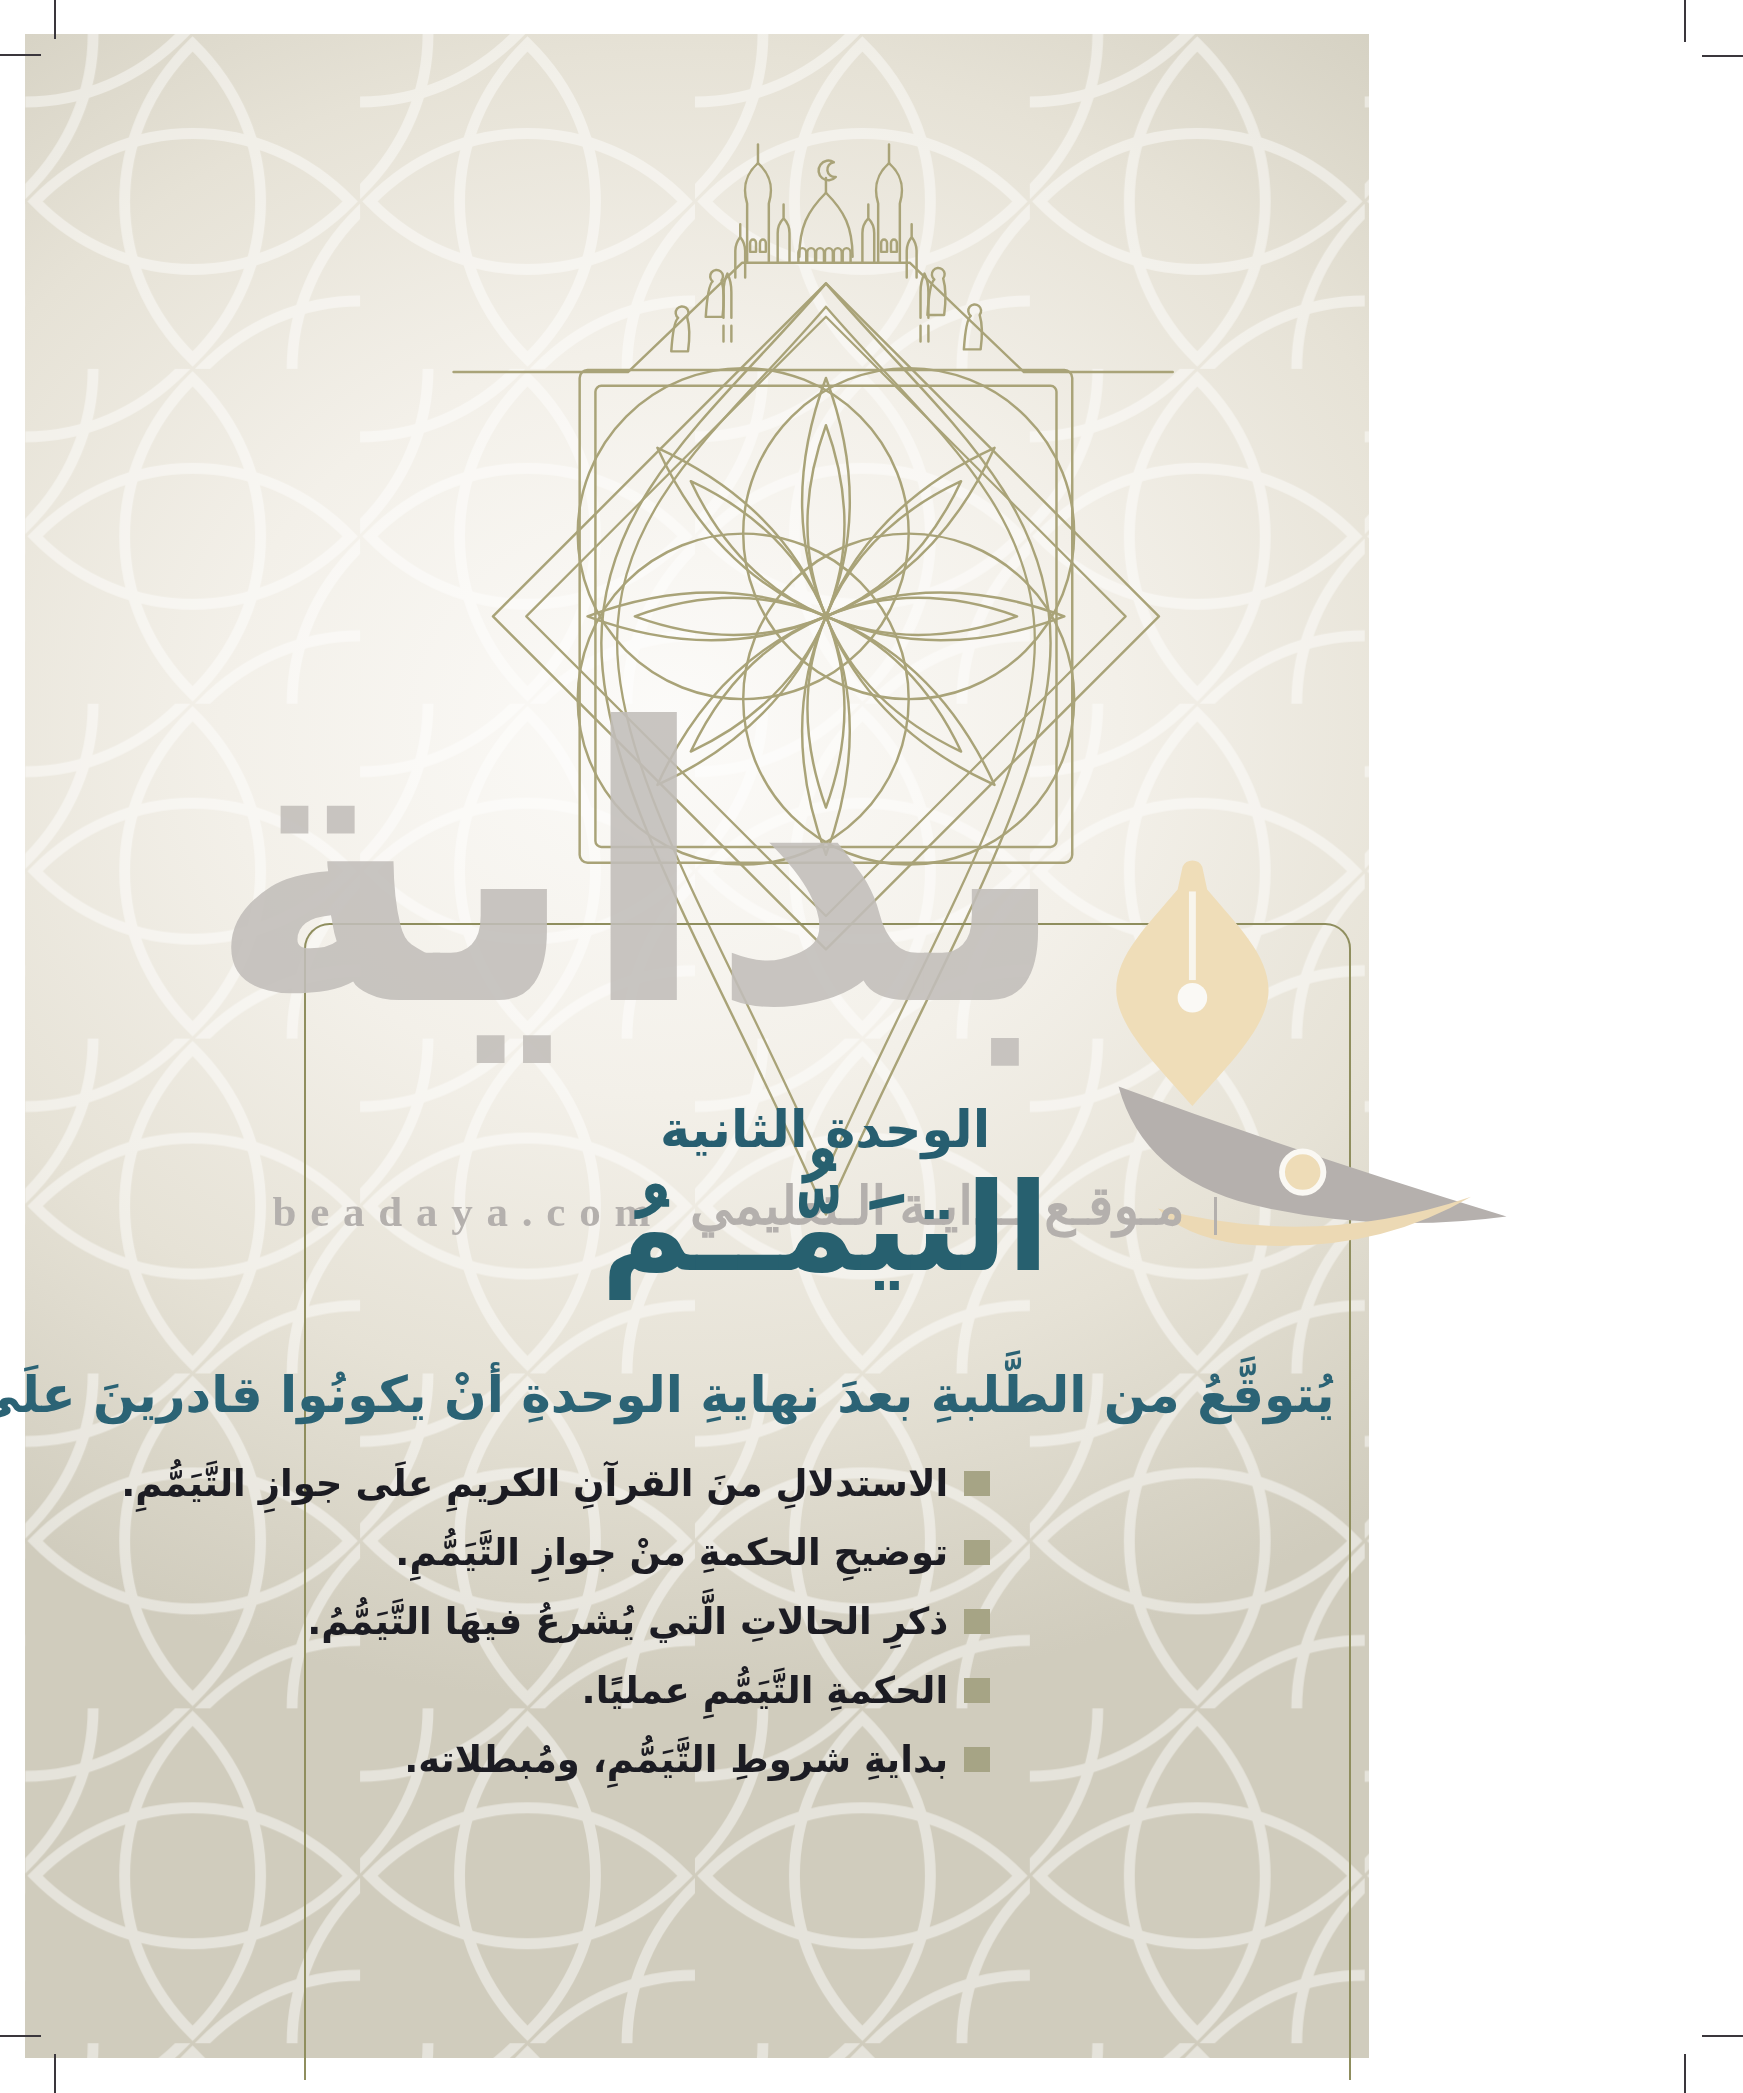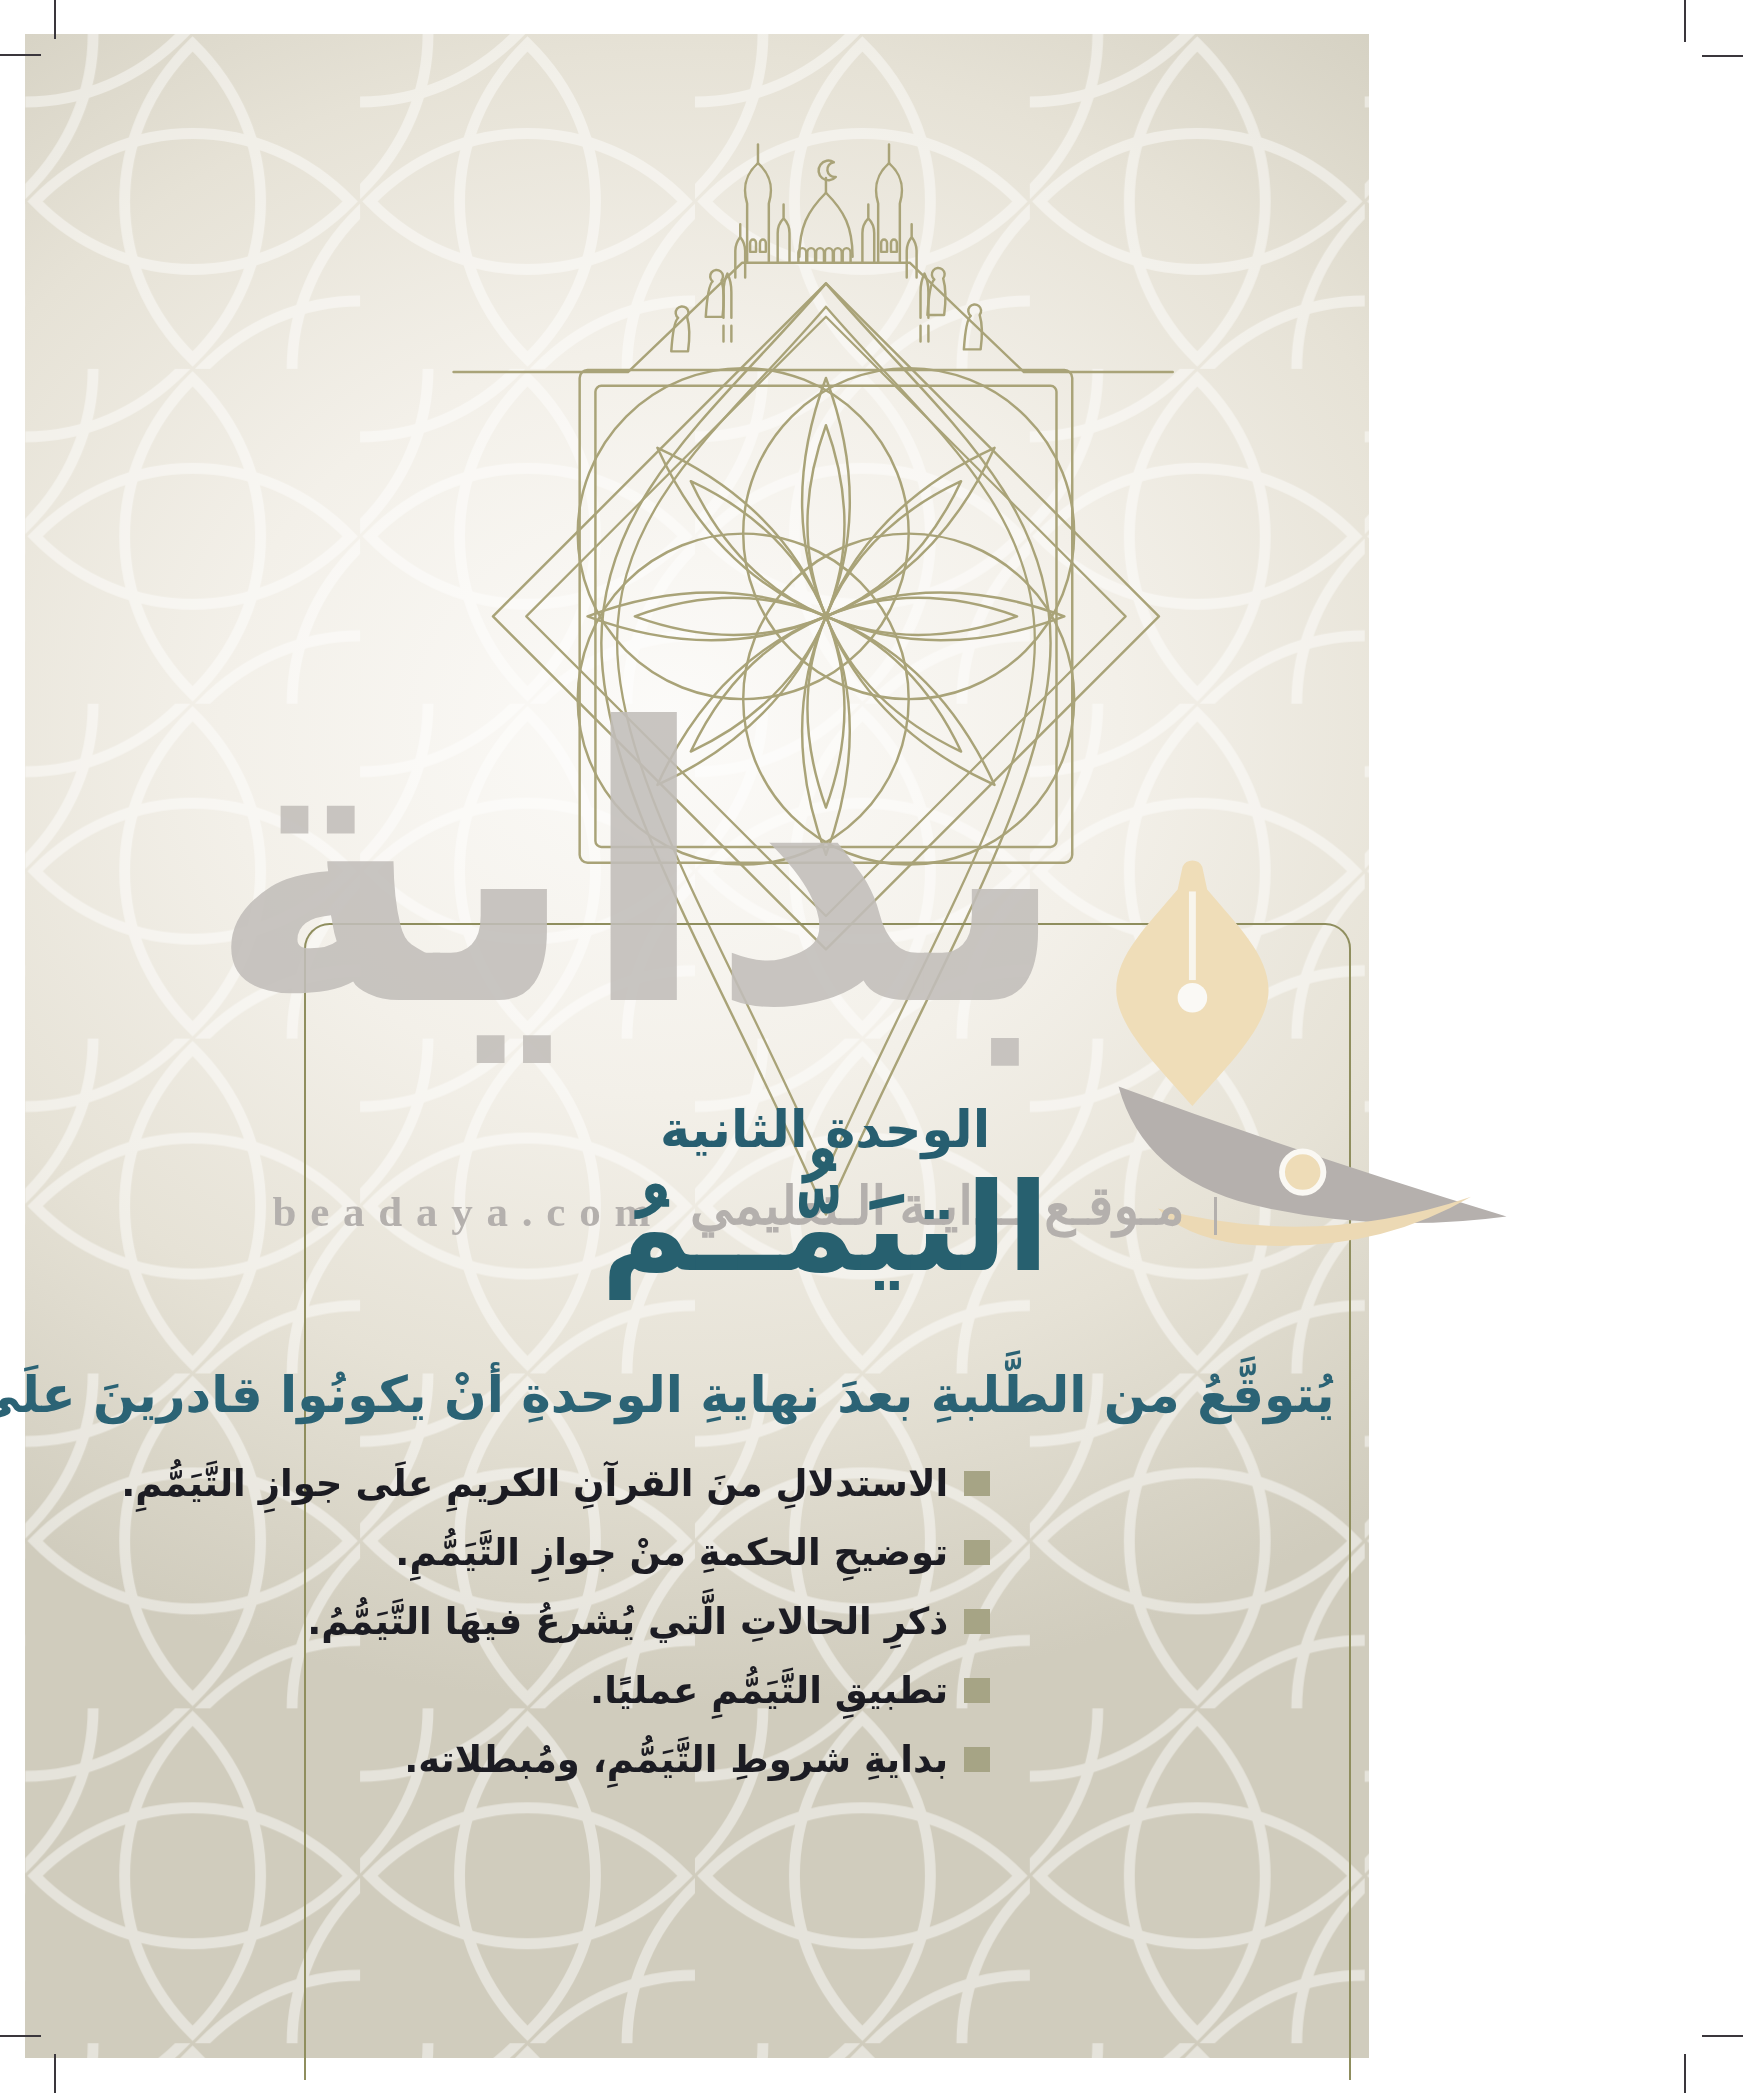--- a/index.html
+++ b/index.html
@@ -211,21 +211,21 @@
     <li class="objective">
       <span class="sq"></span>
       <span class="obj-text">توضيحِ الحكمةِ منْ جوازِ التَّيَمُّمِ.</span>
     </li>
     <li class="objective">
       <span class="sq"></span>
       <span class="obj-text">ذكرِ الحالاتِ الَّتي يُشرعُ فيهَا التَّيَمُّمُ.</span>
     </li>
     <li class="objective">
       <span class="sq"></span>
-      <span class="obj-text">تطبيقِ التَّيَمُّمِ عمليًا.</span>
+      <span class="obj-text">الحكمةِ التَّيَمُّمِ عمليًا.</span>
     </li>
     <li class="objective">
       <span class="sq"></span>
       <span class="obj-text">بدايةِ شروطِ التَّيَمُّمِ، ومُبطلاته.</span>
     </li>
   </ul>
 
 </div>
 
 <div class="cm tl-v"></div>

